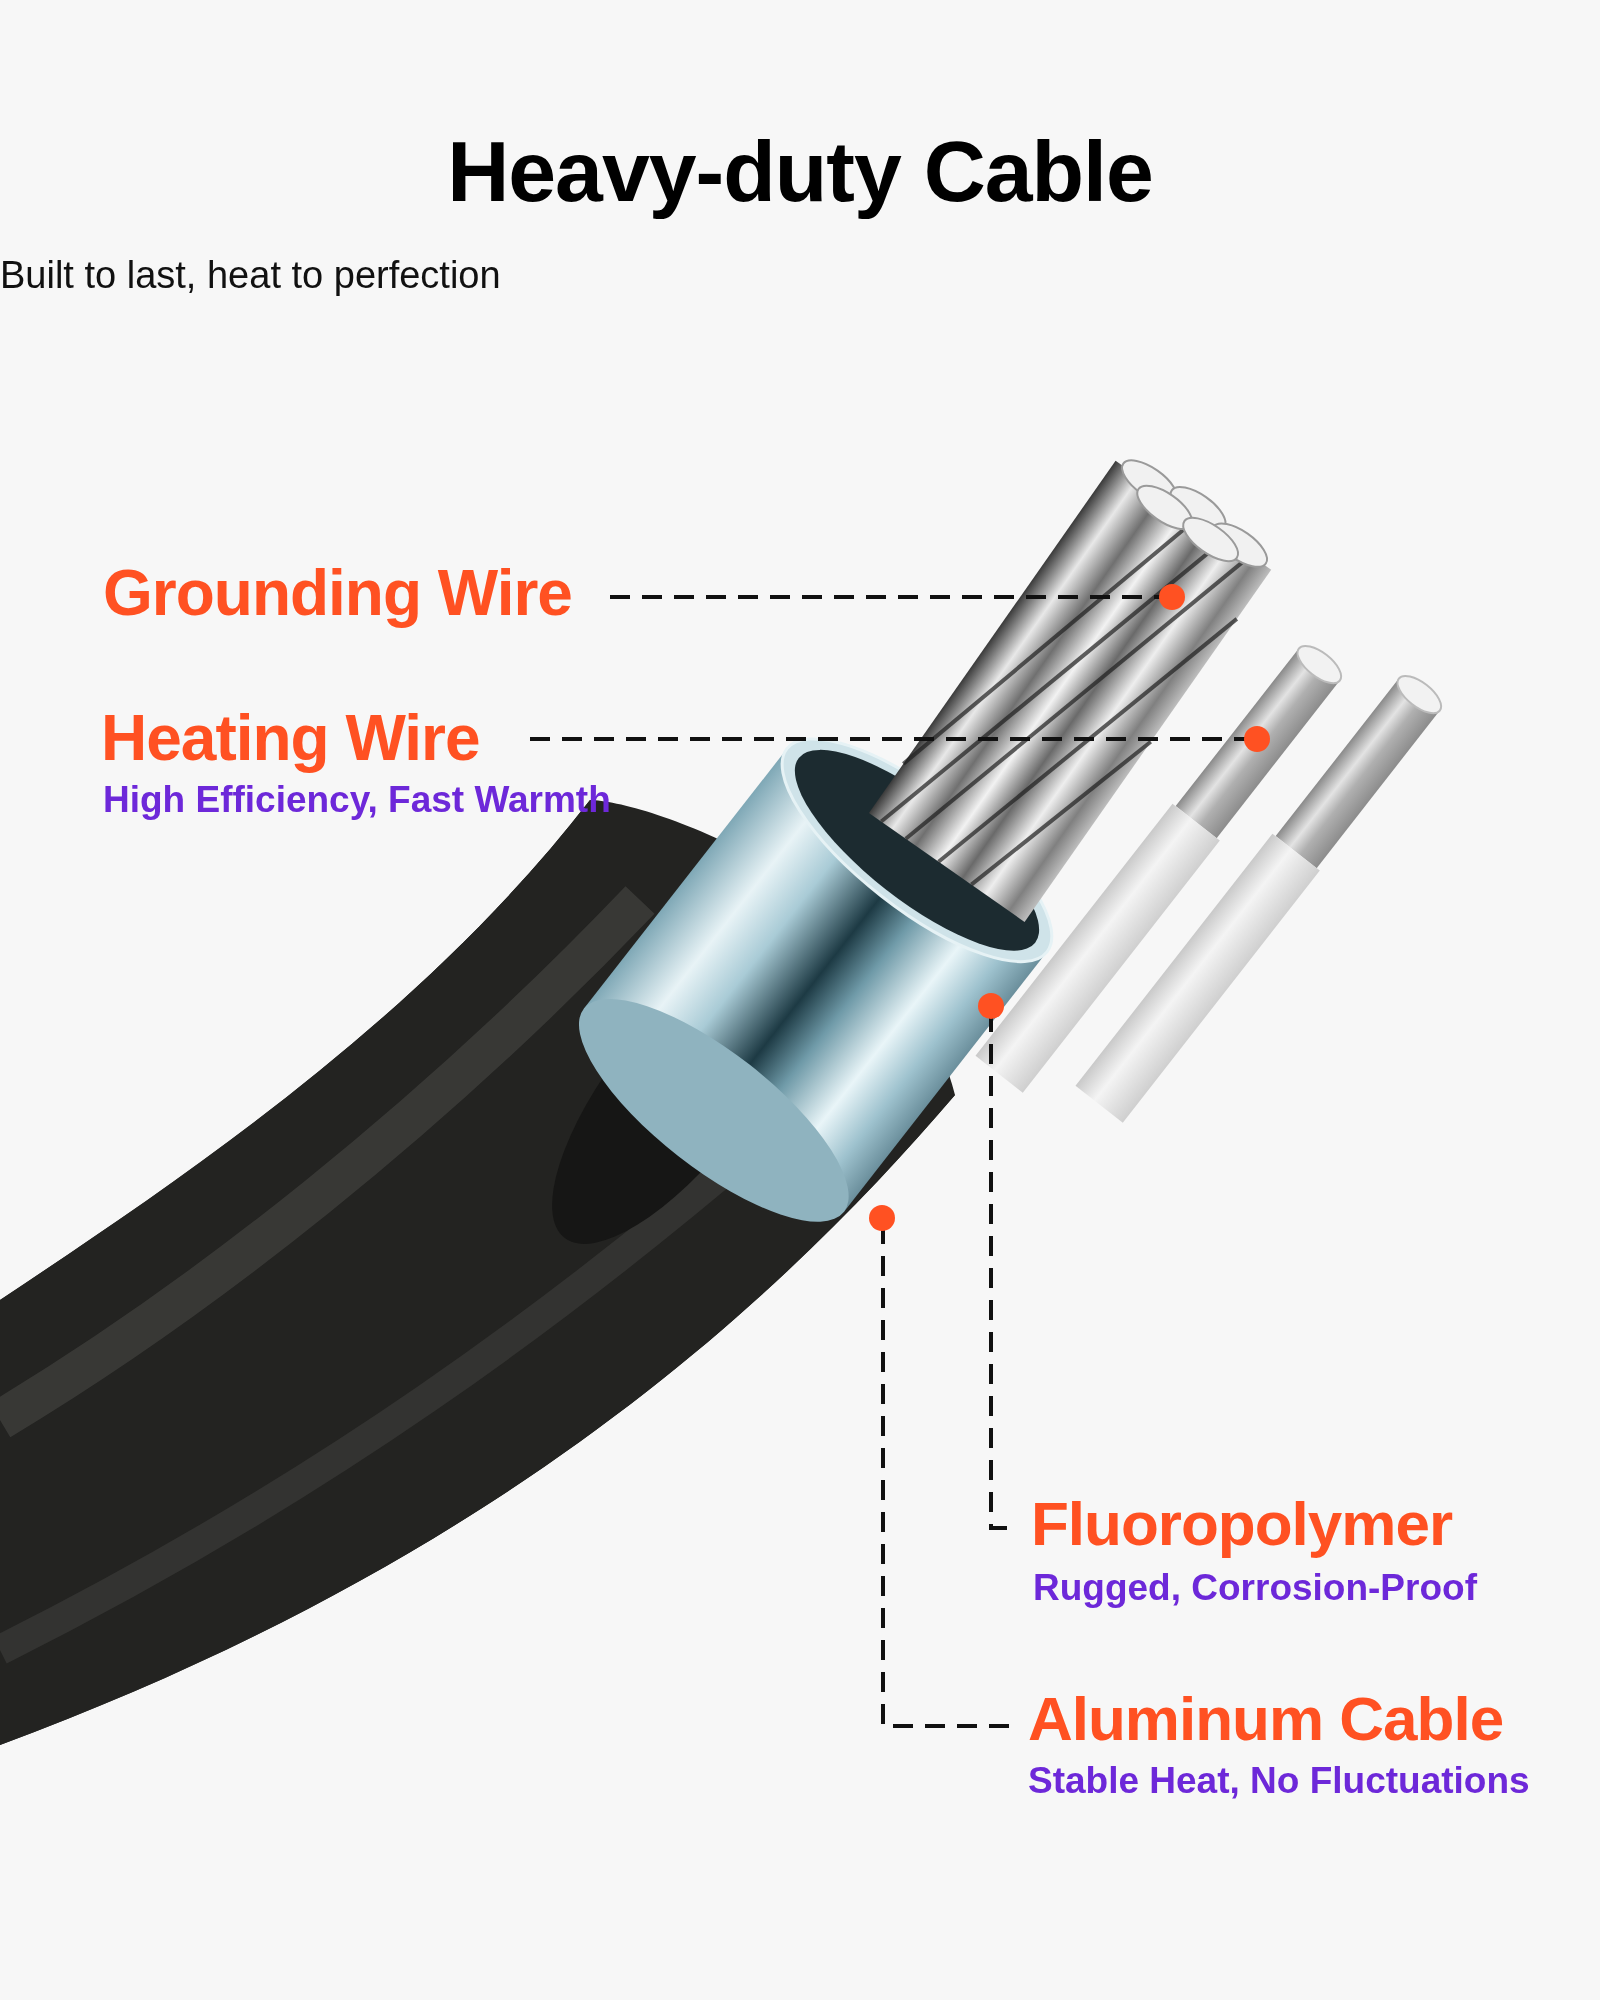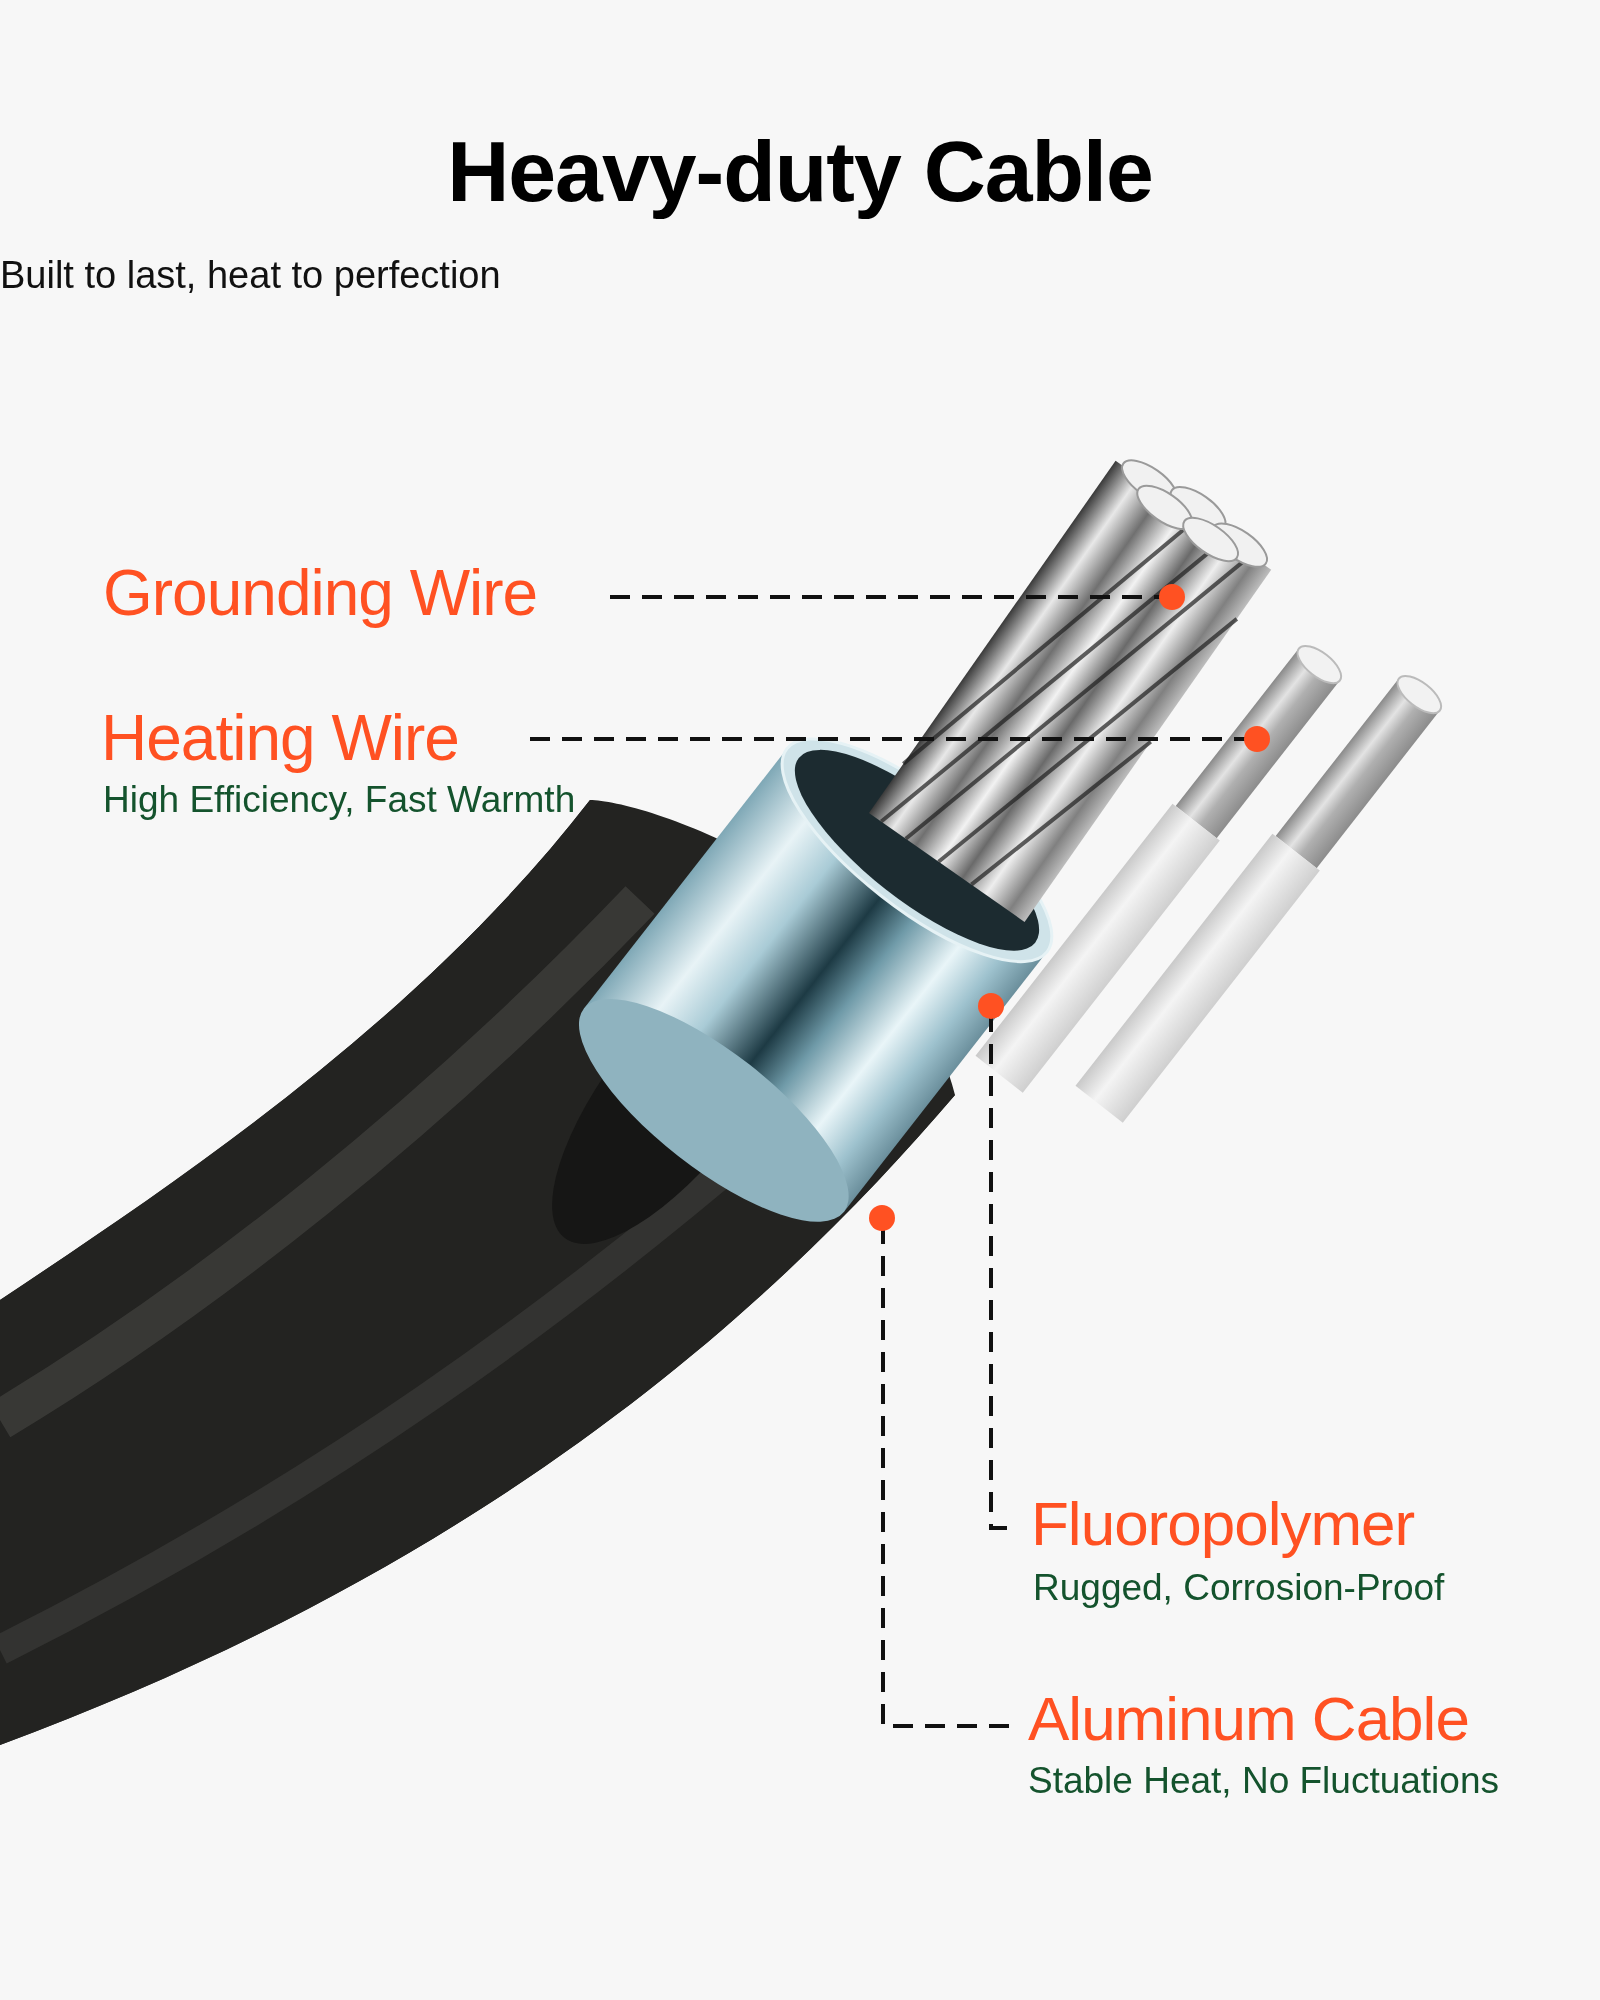--- a/index.html
+++ b/index.html
@@ -2,22 +2,22 @@
 <html><head>
 <meta charset="utf-8">
 <style>
   html, body { margin:0; padding:0; }
   body { width:1600px; height:2000px; background:#f7f7f7; position:relative; overflow:hidden;
          font-family:"Liberation Sans", "DejaVu Sans", sans-serif; }
   .title { position:absolute; left:0; width:1600px; top:122px; text-align:center;
            font-size:86px; font-weight:700; color:#000; letter-spacing:-1px; }
   .subtitle { position:absolute; left:0; width:1600px; top:254px; text-align:left;
               font-size:38px; color:#111; }
-  .label { position:absolute; font-weight:400; color:#ff5122; letter-spacing:-1px; white-space:nowrap; }
-  .desc { position:absolute; color:#14532d; white-space:nowrap; font-size:37px; }
+  .label { position:absolute; font-weight:700; color:#ff5122; letter-spacing:-1px; white-space:nowrap; }
+  .desc { position:absolute; color:#6d28d9; white-space:nowrap; font-size:37px;font-weight:bold; }
   svg.art { position:absolute; left:0; top:0; }
 </style>
 </head>
 <body>
 
 <div class="title">Heavy-duty Cable</div>
 <div class="subtitle">Built to last, heat to perfection</div>
 
 <svg class="art" width="1600" height="2000" viewBox="0 0 1600 2000">
   <defs>

